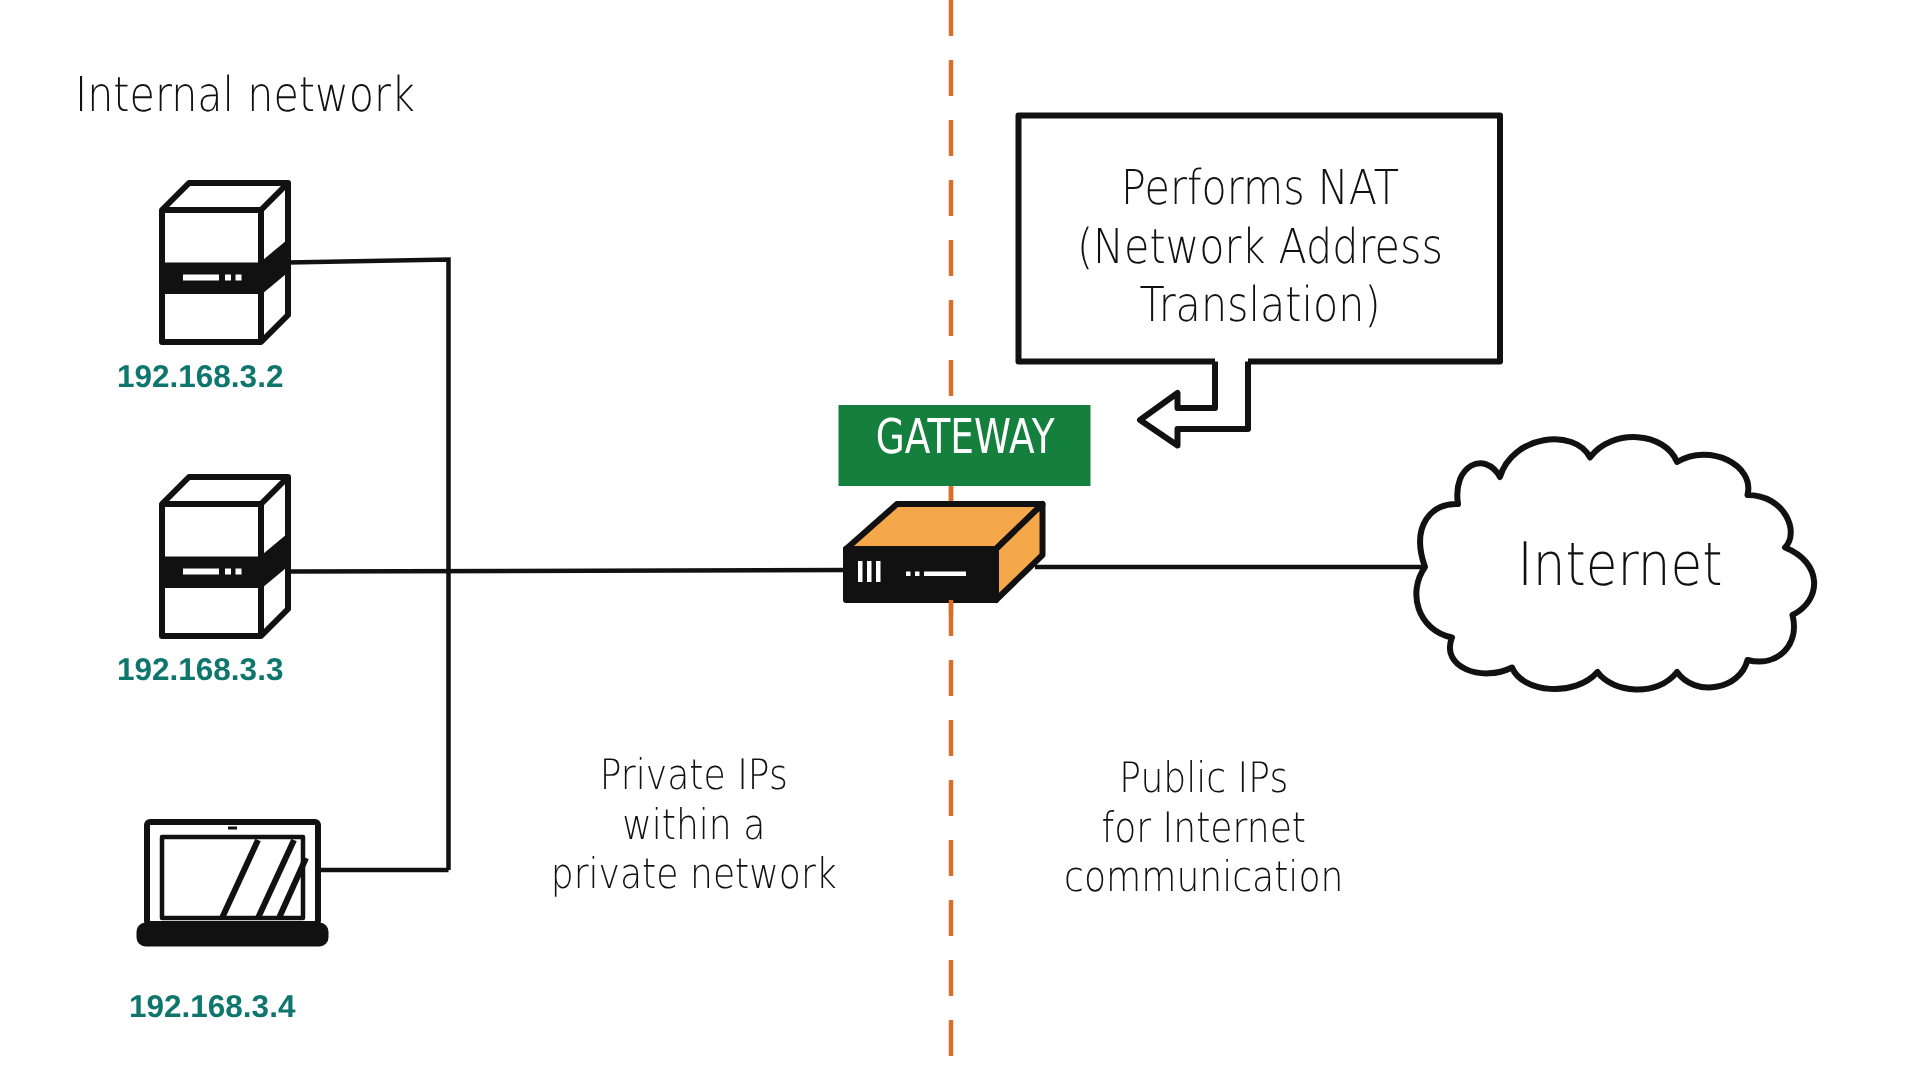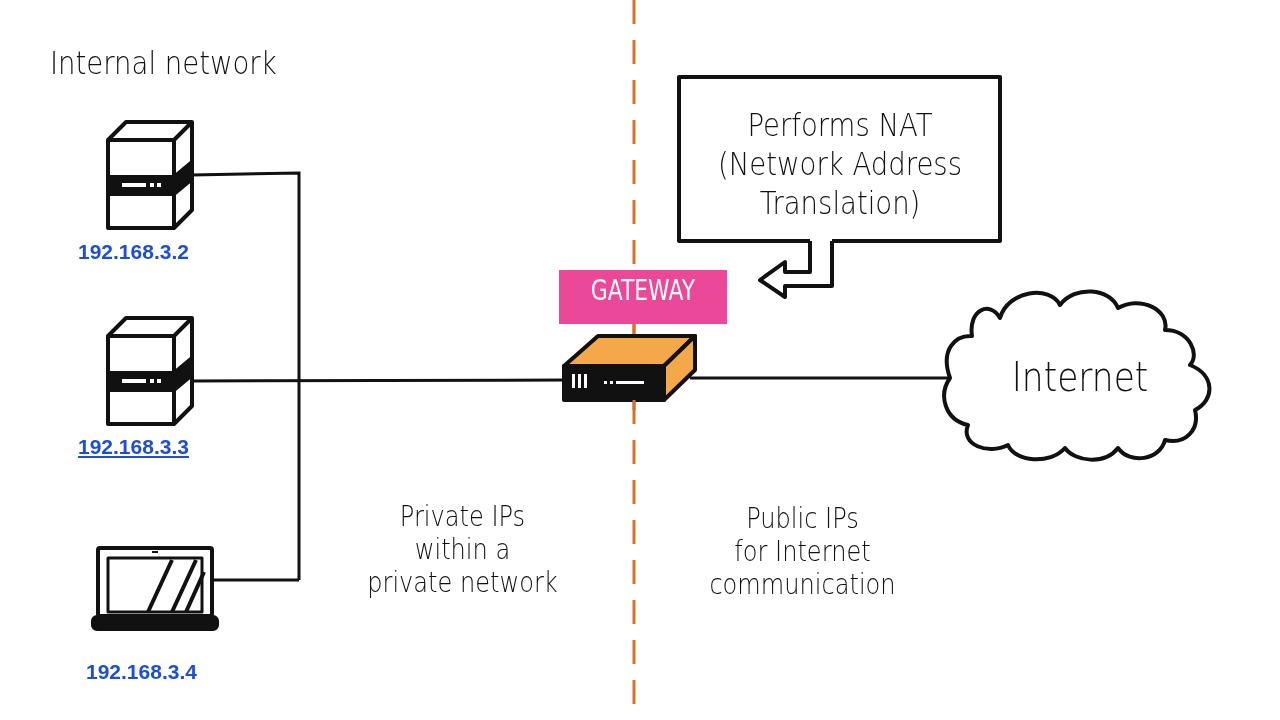--- a/index.html
+++ b/index.html
@@ -1,27 +1,27 @@
 <!DOCTYPE html>
 <html><head>
 <meta charset="utf-8">
 <style>
   html, body { margin: 0; padding: 0; background: #ffffff; }
   body { width: 1280px; height: 720px; position: relative; overflow: hidden; font-family: "DejaVu Sans", sans-serif; color: #111; }
   .abs { position: absolute; }
   .hand { font-family: "DejaVu Sans", sans-serif; font-weight: 300; letter-spacing: 0px; color: #111; }
-  .ip { font-family: "Liberation Sans", sans-serif; font-weight: bold; font-size: 21px; color: #1d4ed8; }
+  .ip { font-family: "Liberation Sans", sans-serif; font-weight: bold; font-size: 21px; color: #0f766e; }
   svg { position: absolute; left: 0; top: 0; }
   .center { text-align: center; }
   #title { left: 50px; top: 44px; font-size: 32px; transform: scaleX(0.86); transform-origin: left top; }
   #ip1 { left: 78px; top: 240px; }
-  #ip2 { left: 78px; top: 435px; text-decoration: underline; }
+  #ip2 { left: 78px; top: 435px; }
   #ip3 { left: 86px; top: 660px; }
   #nat-text { left: 690px; top: 106px; width: 300px; font-size: 32px; line-height: 39px; transform: scaleX(0.86); transform-origin: center top; }
-  #gateway-label { left: 559px; top: 270px; width: 168px; height: 54px; background: #ec4899; color: #fff; font-size: 28px; line-height: 42px; transform-origin: center; }
+  #gateway-label { left: 559px; top: 270px; width: 168px; height: 54px; background: #15803d; color: #fff; font-size: 32px; line-height: 42px; transform-origin: center; }
   #gateway-label span { display: inline-block; transform: scaleX(0.78); }
   #internet-text { left: 980px; top: 354px; width: 200px; font-size: 40px; transform: scaleX(0.86); transform-origin: center top; }
   #private-text { left: 340px; top: 500px; width: 245px; font-size: 28px; line-height: 33px; transform: scaleX(0.86); transform-origin: center top; }
   #public-text { left: 680px; top: 502px; width: 245px; font-size: 28px; line-height: 33px; transform: scaleX(0.86); transform-origin: center top; }
 </style>
 </head>
 <body>
 
 <svg width="1280" height="720" viewBox="0 0 1280 720">
 

